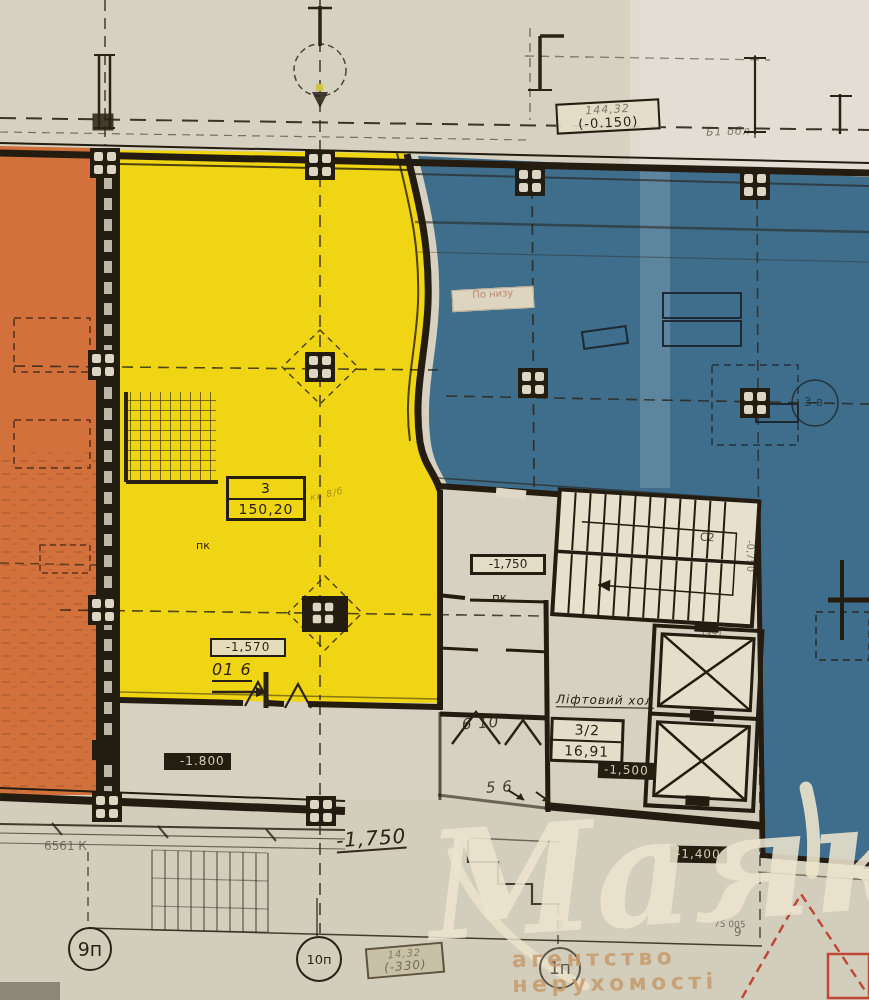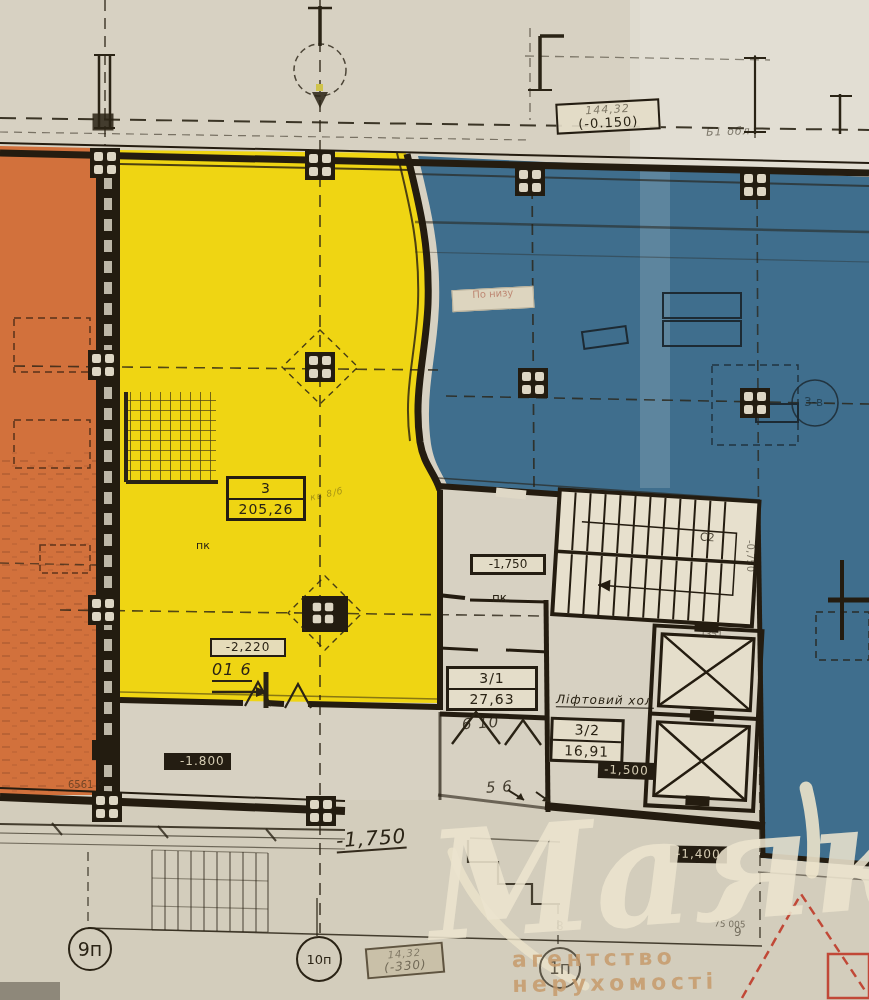--- a/index.html
+++ b/index.html
@@ -237,36 +237,32 @@
 
 <div class="lbl box" style="left:556px;top:101px;width:92px;transform:rotate(-3deg);">
   <div class="hand faint" style="font-size:11px;">144,32</div>
   <div style="font-size:13px;letter-spacing:1px;">(-0.150)</div>
 </div>
 
 <div class="lbl hand faint" style="left:706px;top:126px;font-size:11px;transform:rotate(-2deg);">Б1 обл</div>
 
 <div class="lbl rowbox" style="left:226px;top:476px;width:74px;background:transparent;">
   <div class="r">3</div>
-  <div class="r bt">205,26</div>
+  <div class="r bt">150,20</div>
 </div>
 <div class="lbl hand" style="left:310px;top:490px;font-size:9px;opacity:.38;transform:rotate(-12deg);">кв 8/б</div>
 
-<div class="lbl box" style="left:210px;top:638px;width:64px;font-size:12px;letter-spacing:1px;">-2,220</div>
+<div class="lbl box" style="left:210px;top:638px;width:64px;font-size:12px;letter-spacing:1px;">-1,570</div>
 <div class="lbl hand" style="left:212px;top:662px;font-size:16px;border-bottom:2px solid #2a2315;padding-bottom:1px;">01 6</div>
 
 <div class="lbl" style="left:196px;top:540px;font-size:11px;">пк</div>
 <div class="lbl" style="left:492px;top:592px;font-size:12px;">пк</div>
 
 <div class="lbl box" style="left:470px;top:554px;width:62px;font-size:12px;border-width:3px;">-1,750</div>
 
-<div class="lbl rowbox" style="left:446px;top:666px;width:86px;">
-  <div class="r">3/1</div>
-  <div class="r bt">27,63</div>
-</div>
 
 <div class="lbl hand" style="left:556px;top:694px;font-size:12px;border-bottom:1.5px solid #201a10;transform:rotate(1deg);">Ліфтовий хол</div>
 
 <div class="lbl rowbox" style="left:550px;top:718px;width:68px;transform:rotate(2deg);">
   <div class="r">3/2</div>
   <div class="r bt">16,91</div>
 </div>
 
 <div class="lbl inv" style="left:598px;top:762px;transform:rotate(2deg);">-1,500</div>
 
@@ -278,21 +274,21 @@
   <div class="hand" style="font-size:10px;opacity:.45;">14,32</div>
   <div class="hand" style="font-size:12px;opacity:.55;">(-330)</div>
 </div>
 
 <div class="lbl inv" style="left:670px;top:846px;transform:rotate(1deg);">-1,400</div>
 
 <div class="bubble" style="left:68px;top:927px;width:40px;height:40px;font-size:19px;">9п</div>
 <div class="bubble" style="left:296px;top:936px;width:42px;height:42px;font-size:13px;">10п</div>
 <div class="bubble" style="left:539px;top:947px;width:38px;height:38px;font-size:17px;opacity:.7;">1п</div>
 
-<div class="lbl faint" style="left:44px;top:780px;font-size:10px;margin-left:24px;">6561 К</div>
+<div class="lbl faint" style="left:44px;top:840px;font-size:12px;">6561 К</div>
 <div class="lbl faint" style="left:714px;top:920px;font-size:9px;transform:rotate(2deg);">75 005</div>
 <div class="lbl faint" style="left:700px;top:630px;font-size:9px;transform:rotate(3deg);">1351</div>
 <div class="lbl faint" style="left:556px;top:920px;font-size:12px;">8</div>
 <div class="lbl faint" style="left:734px;top:926px;font-size:12px;">9</div>
 
 <div class="lbl" style="left:700px;top:532px;font-size:11px;opacity:.8;transform:rotate(3deg);">С2</div>
 <div class="lbl faint" style="left:744px;top:540px;font-size:10px;writing-mode:vertical-rl;">-0,750</div>
 
 <div class="lbl hand" style="left:462px;top:716px;font-size:15px;transform:rotate(-4deg);opacity:.85;">6  10</div>
 <div class="lbl hand" style="left:486px;top:780px;font-size:15px;transform:rotate(-3deg);opacity:.85;">5  6</div>

